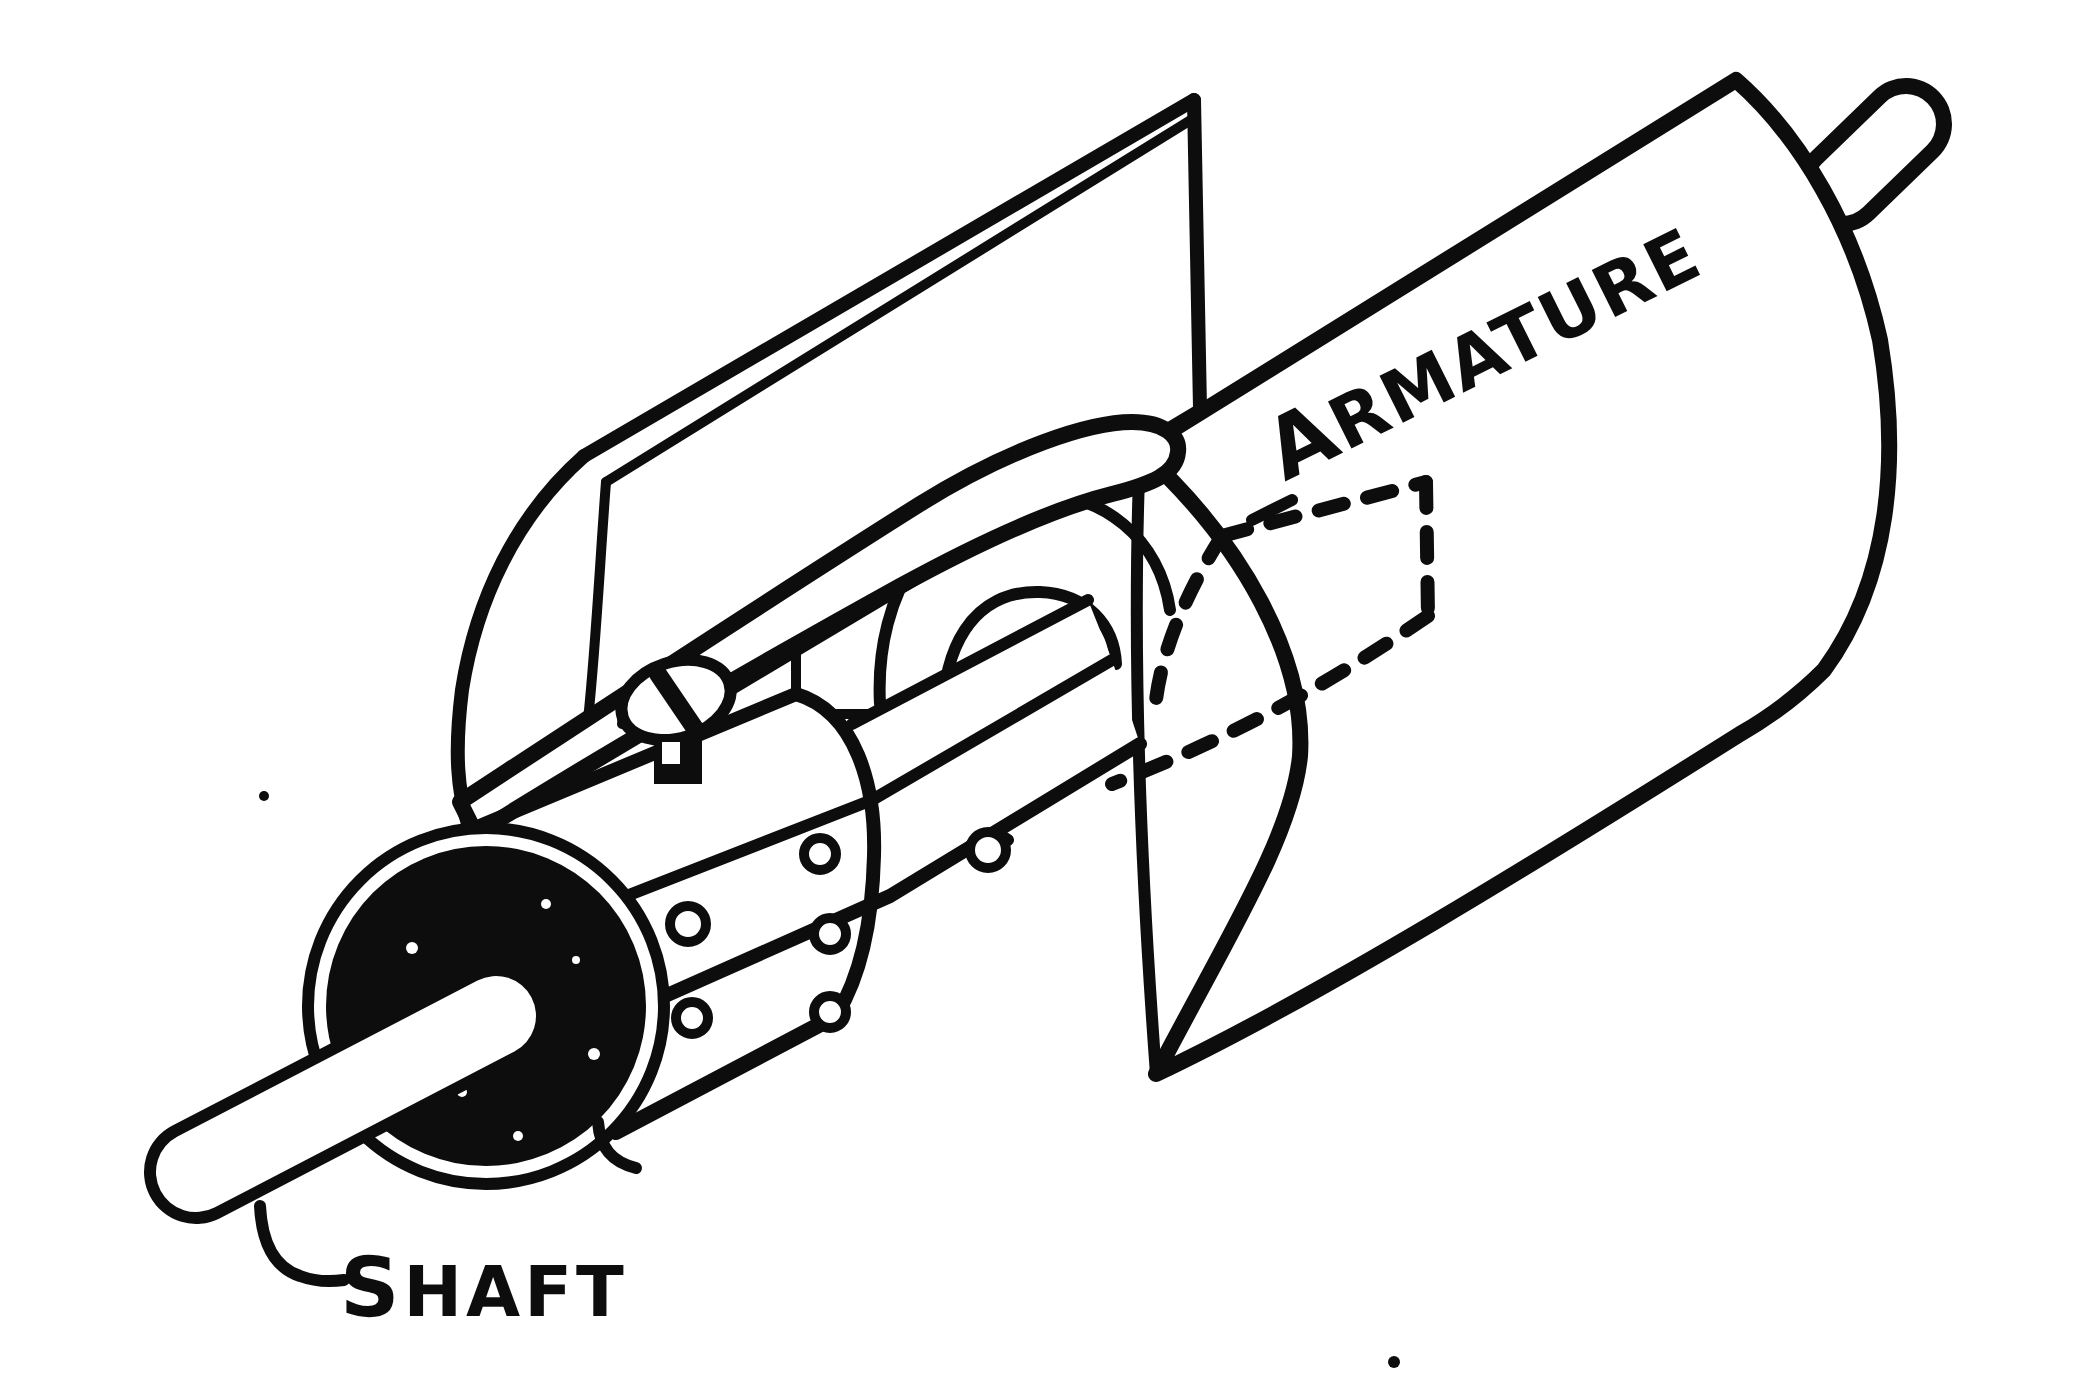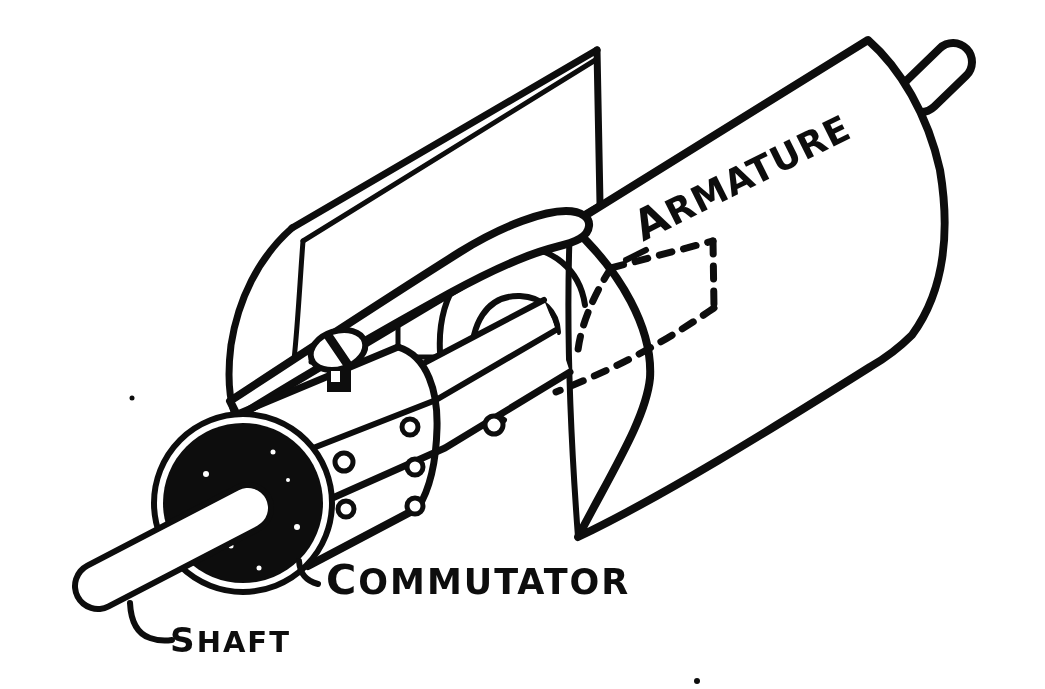--- a/index.html
+++ b/index.html
@@ -25,21 +25,21 @@
     font-size:36px;letter-spacing:1px;
     transform:rotate(-26.5deg);
     transform-origin:0 100%;
   }
   #label-commutator{
     left:326px;top:556px;
     font-size:35px;letter-spacing:2px;
   }
   #label-shaft{
     left:170px;top:620px;
-    font-size:29px;letter-spacing:2px;
+    font-size:35px;letter-spacing:2px;
   }
 </style>
 </head>
 <body>
 
 <div id="canvas">
 
   <svg id="drawing" width="1045" height="689" viewBox="0 0 1045 689" fill="none" stroke="#0d0d0d" stroke-linecap="round" stroke-linejoin="round">
 
     <g>
@@ -150,15 +150,14 @@
       <path d="M130,603 C131,623 138,634 150,638 C158,641 165,641 172,640"></path>
     </g>
 
     <g fill="#0d0d0d" stroke="none">
       <circle cx="132" cy="398" r="2.5"></circle>
       <circle cx="697" cy="681" r="3"></circle>
     </g>
   </svg>
 
   <div class="label" id="label-armature">ARMATURE</div>
-  <div class="label" id="label-commutator">COMMUTATOR</div>
   <div class="label" id="label-shaft">SHAFT</div>
 </div>
 
 </body></html>

